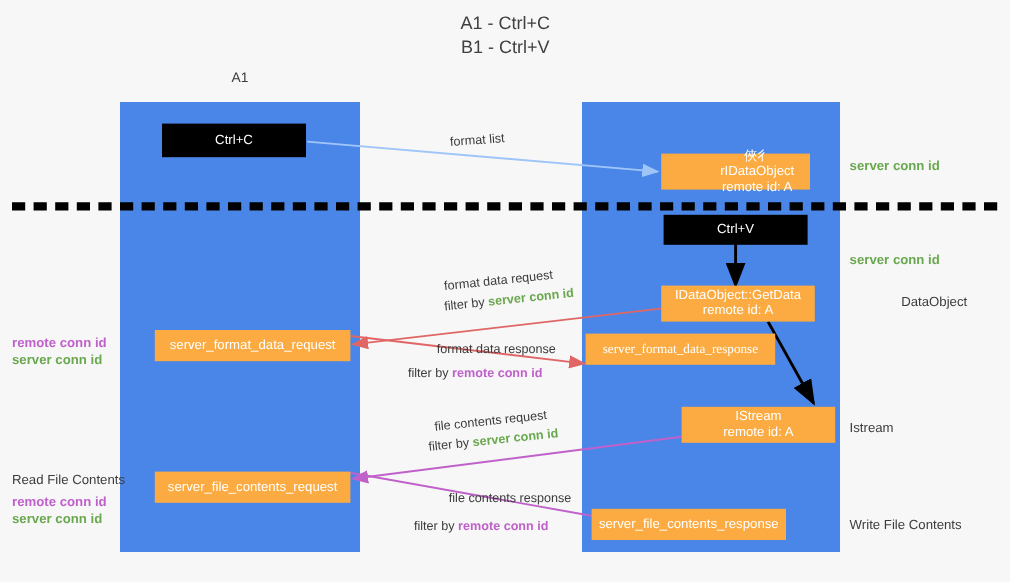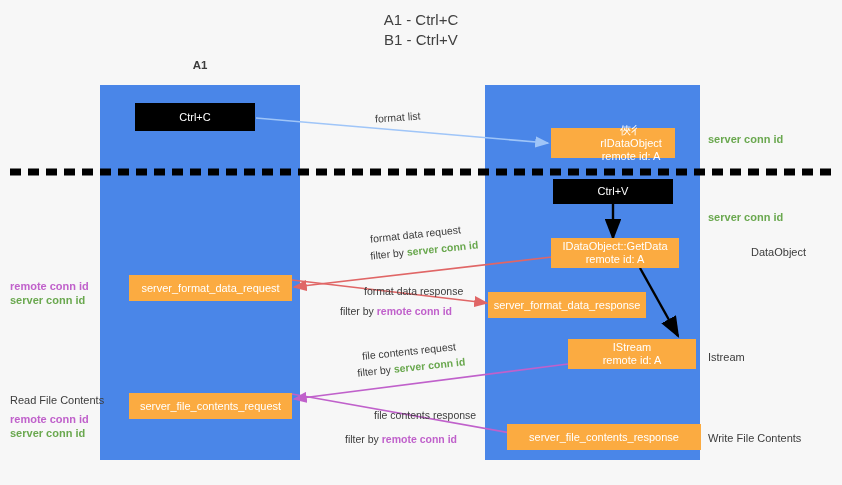--- a/index.html
+++ b/index.html
@@ -19,21 +19,21 @@
     left:0;top:10px;width:842px;
     text-align:center;
     font-size:15px;line-height:20px;
     color:#404040;
   }
 
   
   .lane-head{
     text-align:center;font-size:11.5px;line-height:14px;color:#3c3c3c;
   }
-  .lane-head .big{display:block;font-weight:bold;}
+  .lane-head .big{display:block;}
   .lane-head .sub{display:block;margin-top:36px;}
 
   
   .lane{
     background:#4a86e8;
   }
 
   
   .box{
     box-sizing:border-box;
@@ -136,25 +136,25 @@
   <div class="abs box orange" style="left:551px;top:238px;width:128px;height:30px;">
     <span>IDataObject::GetData</span>
     <span class="l2">remote id: A</span>
   </div>
 
   <div class="abs box orange" style="left:568px;top:339px;width:128px;height:30px;">
     <span>IStream</span>
     <span class="l2">remote id: A</span>
   </div>
 
-  <div class="abs box orange" style="left:488px;top:292px;width:158px;height:26px;">
+  <div class="abs box orange" style="left:488px;top:278px;width:158px;height:26px;font-family:Liberation Serif, serif;">
     <span>server_format_data_response</span>
   </div>
 
-  <div class="abs box orange" style="left:507px;top:424px;width:194px;height:26px;text-align:center;">
+  <div class="abs box orange" style="left:493px;top:424px;width:162px;height:26px;text-align:center;">
     <span>server_file_contents_response</span>
   </div>
 
   <div class="abs anno" style="left:375px;top:111px;transform:rotate(-4deg);">format list</div>
 
   <div class="abs anno" style="left:370px;top:228px;transform:rotate(-6deg);">format data request</div>
   <div class="abs anno" style="left:370px;top:244px;transform:rotate(-6deg);">
     <span>filter by </span><b class="g">server conn id</b>
   </div>
 

